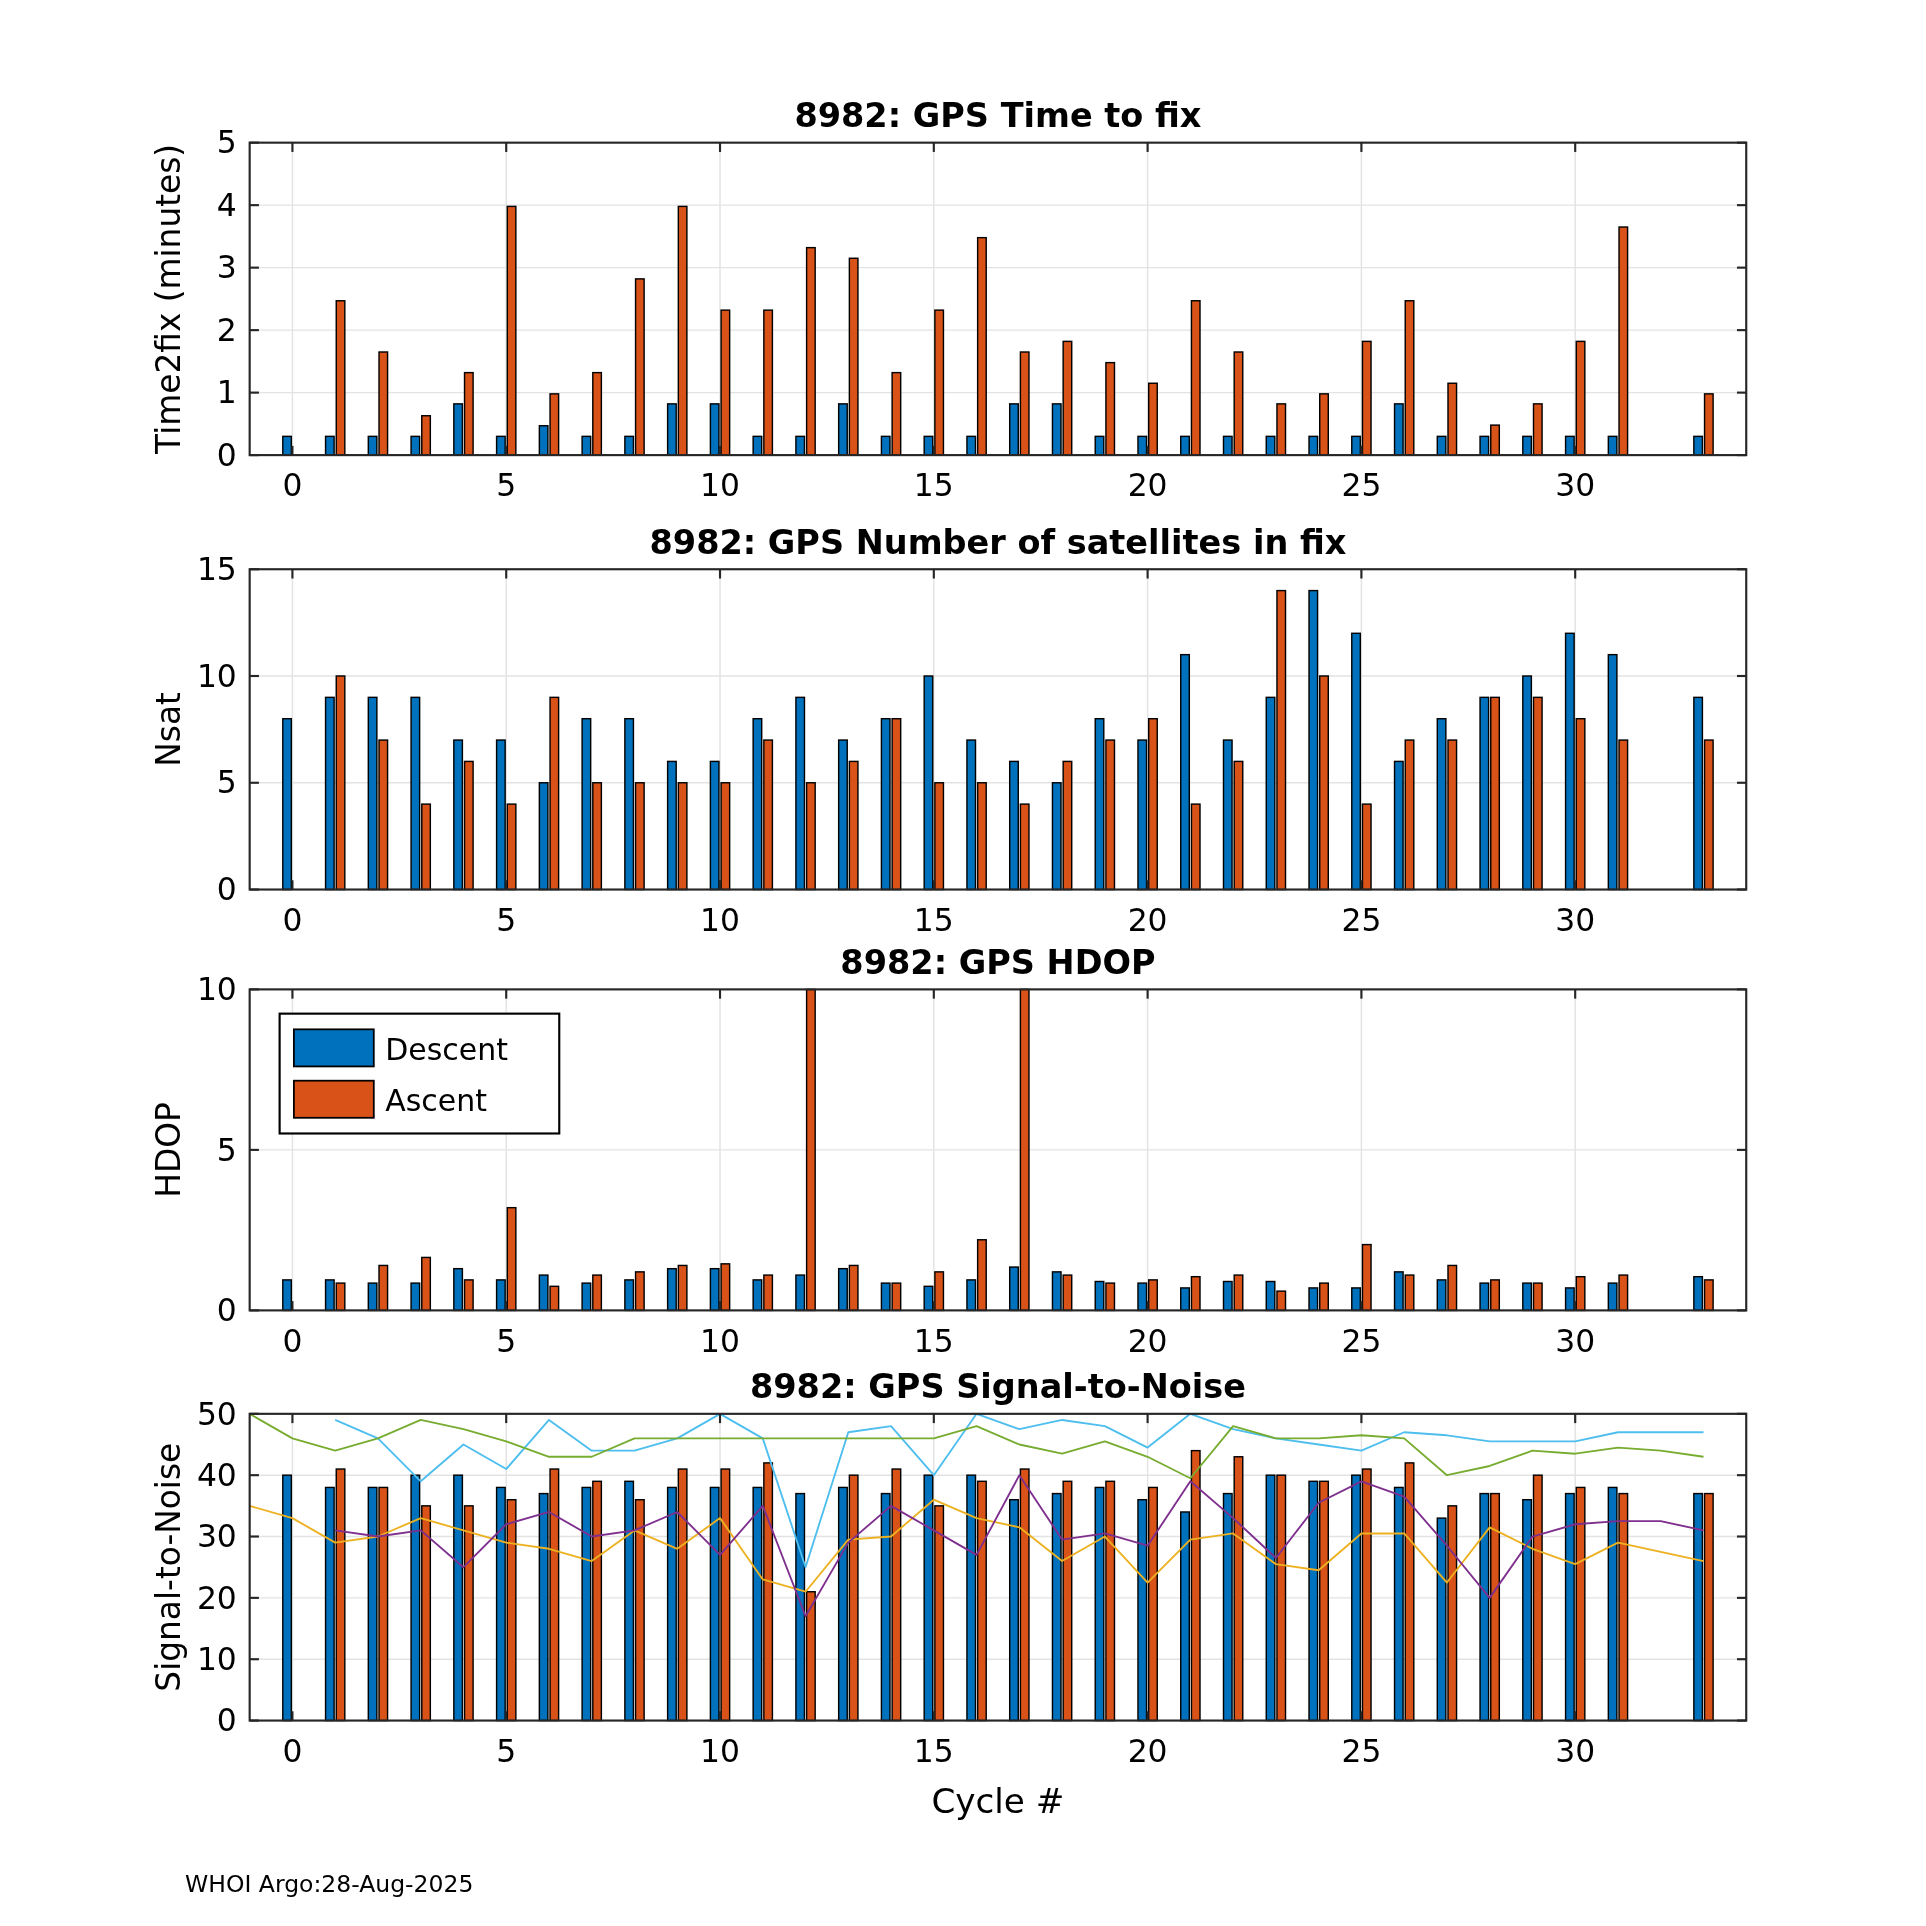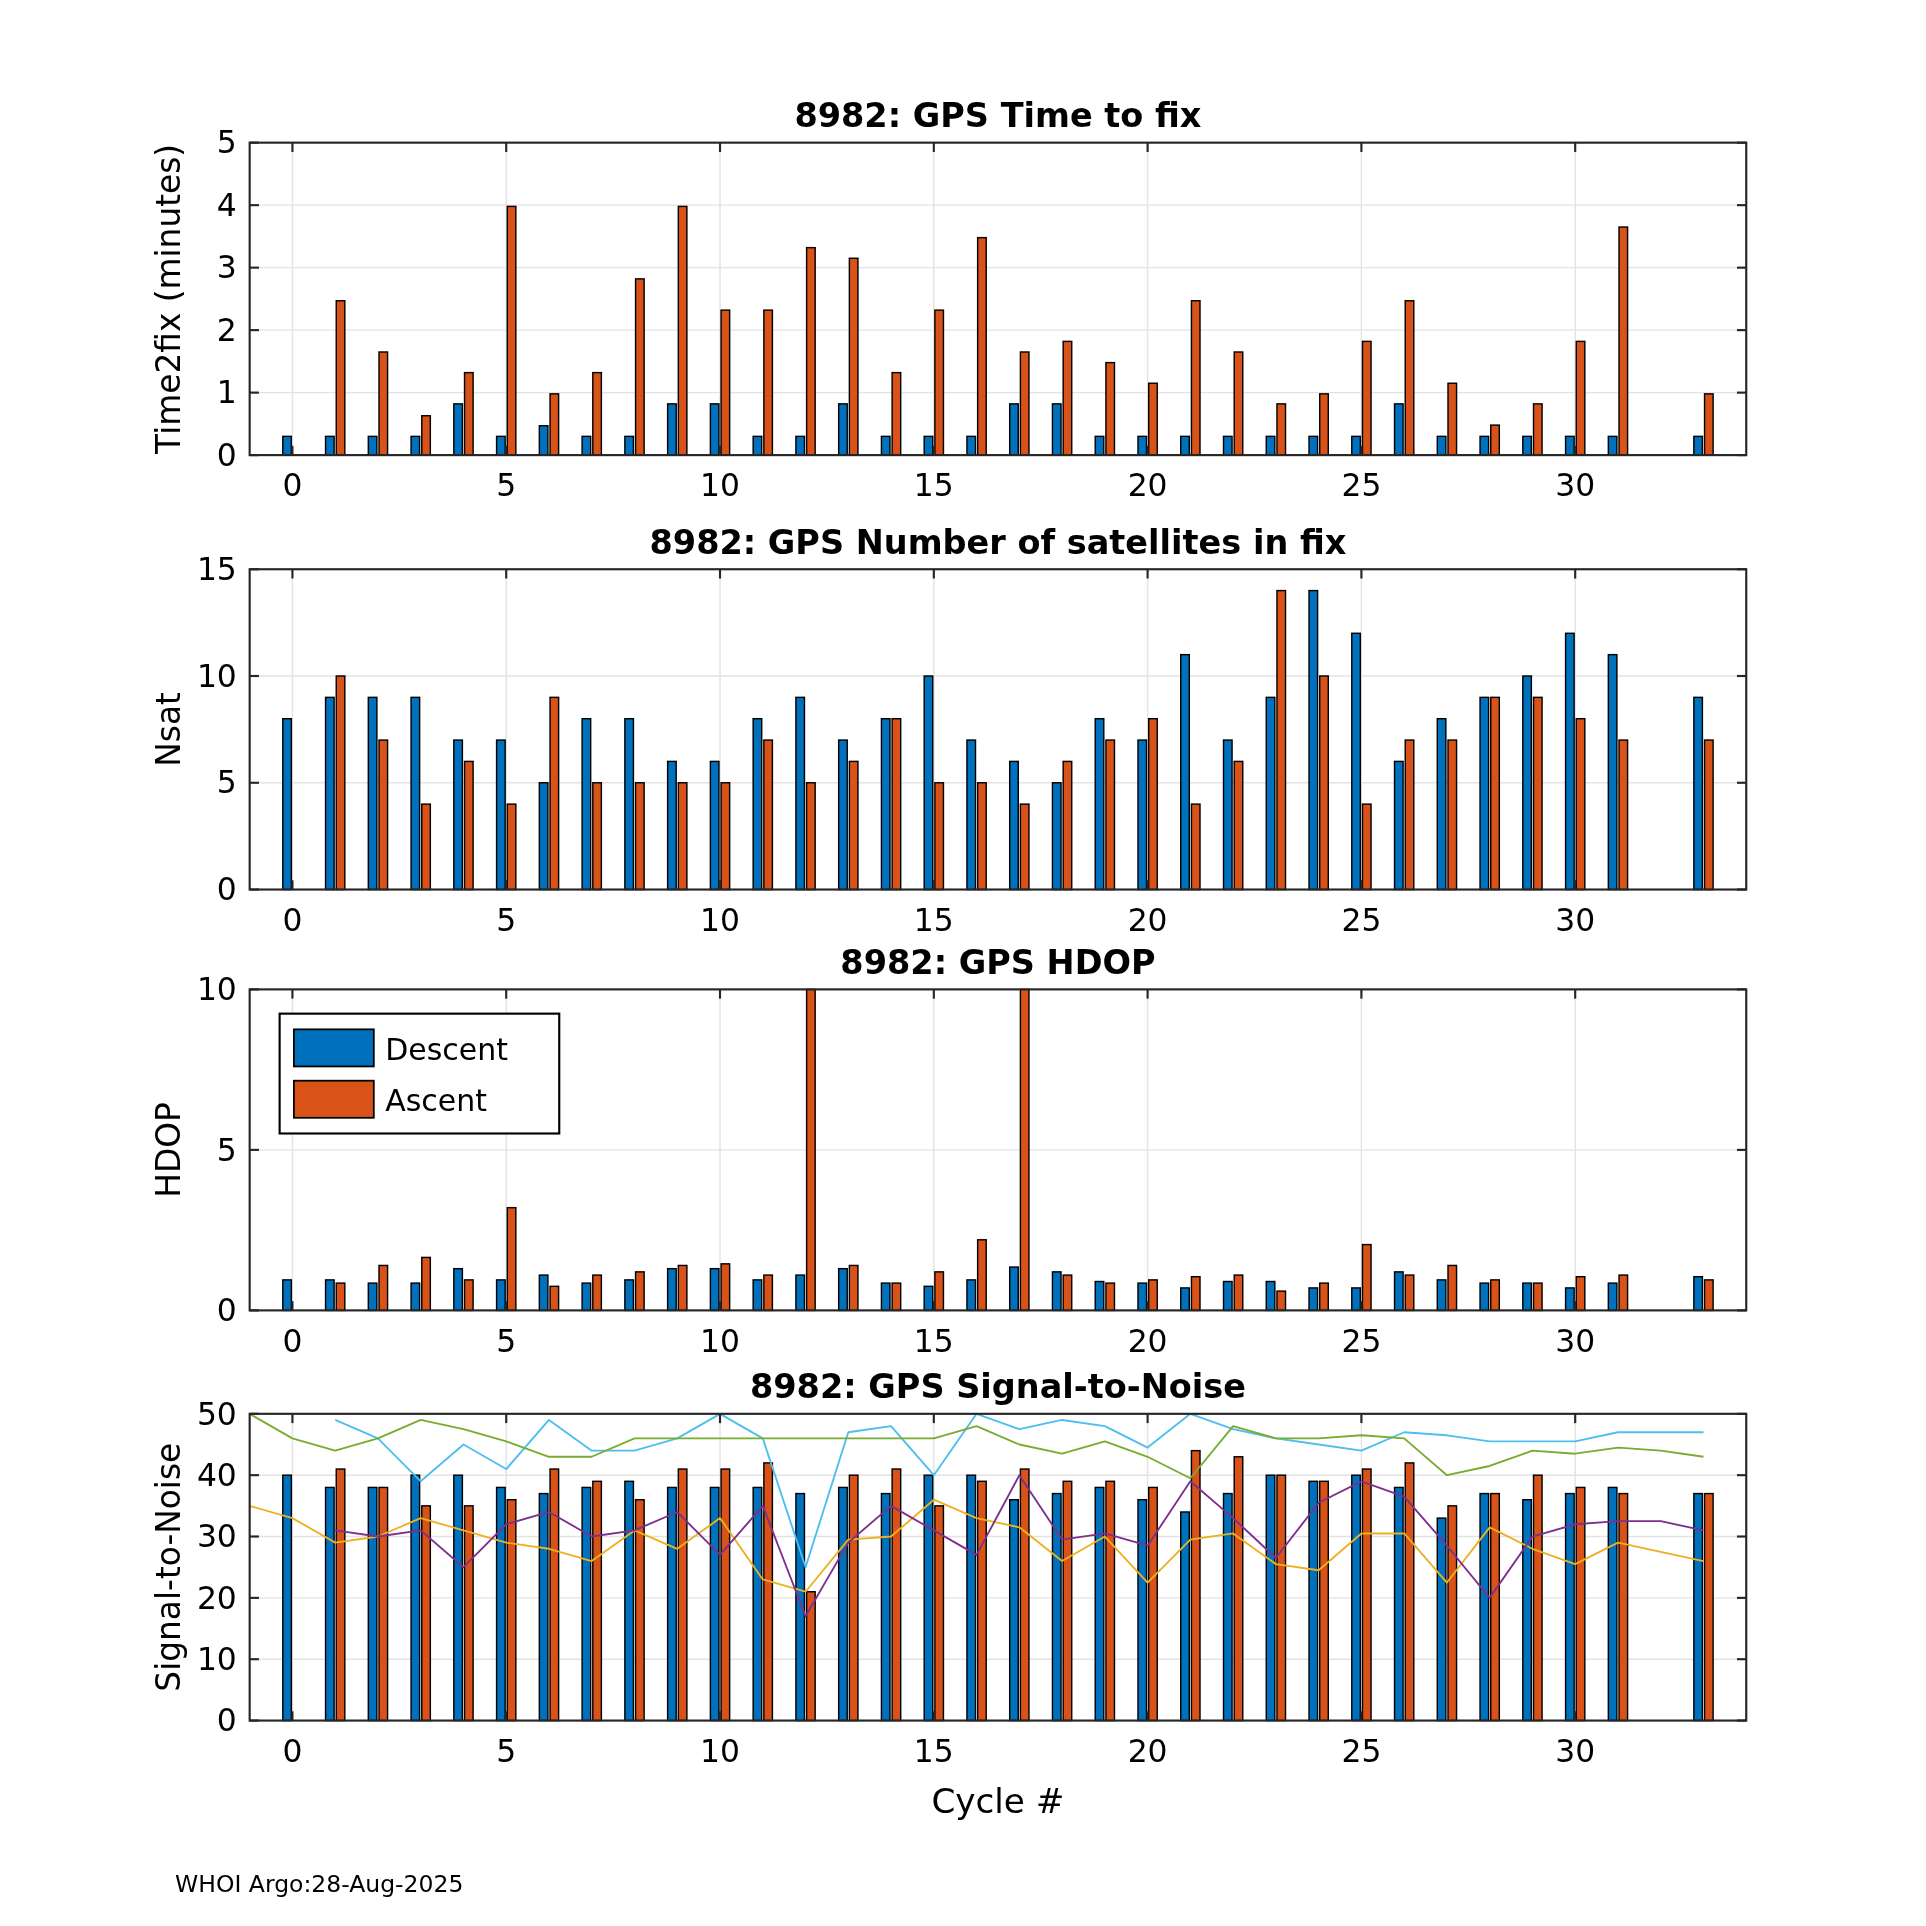--- a/index.html
+++ b/index.html
@@ -1,19 +1,19 @@
 <!DOCTYPE html>
 <html style="font-size:11.4px"><head>
 <meta charset="utf-8">
 <style>
   html,body{margin:0;padding:0;background:#ffffff;}
   #fig{position:relative;width:1926px;height:1926px;background:#ffffff;overflow:hidden;
        font-family:"DejaVu Sans", sans-serif;}
   #charts{position:absolute;left:0;top:0;}
-  #footer{position:absolute;left:175px;top:1870px;font-size:23.5px;color:#000;}
+  #footer{position:absolute;left:185px;top:1870px;font-size:23.5px;color:#000;}
   text{font-family:"DejaVu Sans", sans-serif;}
 </style>
 </head>
 <body>
 
 <div id="fig">
   <svg id="charts" width="1926" height="1926" viewBox="0 0 2700 2700">
       <g>
         <g stroke="#e3e3e3" stroke-width="2">
           <line x1="409.9428571428571" x2="409.9428571428571" y1="200" y2="638"></line>

